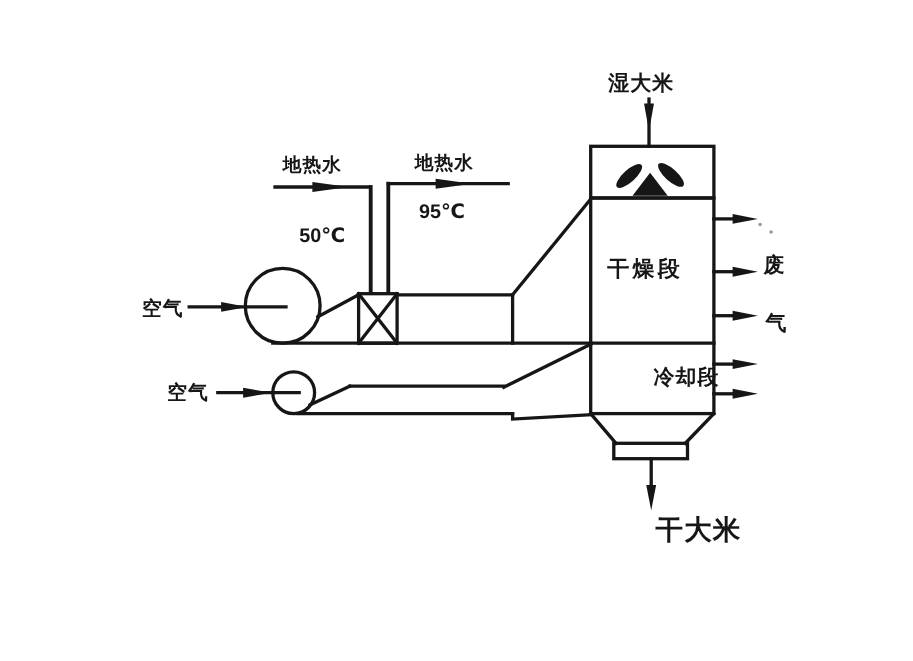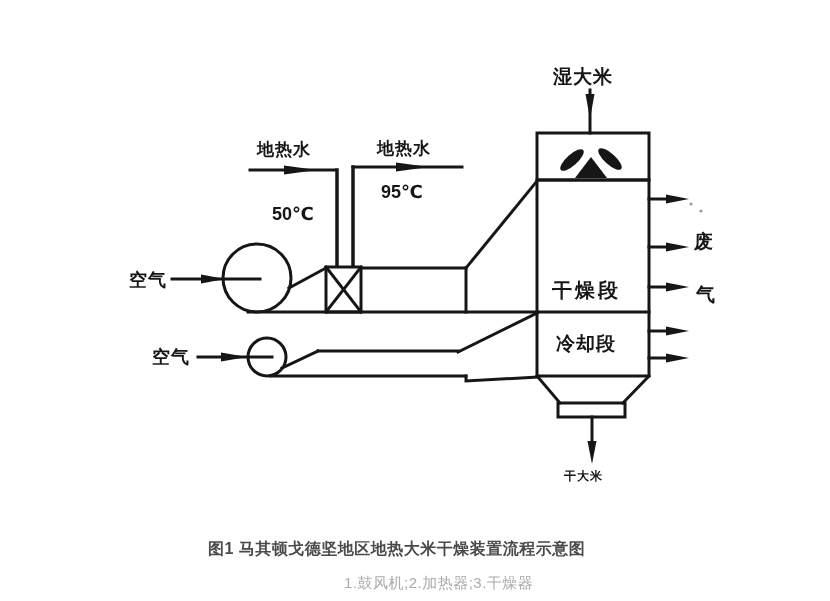--- a/index.html
+++ b/index.html
@@ -123,24 +123,22 @@
 
   <div class="lbl" style="left:257px;top:141px;font-size:17px;">地热水</div>
   <div class="lbl" style="left:272px;top:185px;font-size:18px;letter-spacing:0;margin-top:20px;">50℃</div>
 
   <div class="lbl" style="left:377px;top:140px;font-size:17px;">地热水</div>
   <div class="lbl" style="left:381px;top:183px;font-size:18px;letter-spacing:0;">95℃</div>
 
   <div class="lbl" style="left:129px;top:271px;font-size:18px;">空气</div>
   <div class="lbl" style="left:152px;top:348px;font-size:18px;">空气</div>
 
-  <div class="lbl" style="left:552px;top:235px;font-size:20px;letter-spacing:3px;margin-top:45px;">干燥段</div>
-  <div class="lbl" style="left:556px;top:334px;font-size:19px;letter-spacing:1px;">冷却段</div>
+  <div class="lbl" style="left:552px;top:235px;font-size:20px;letter-spacing:3px;">干燥段</div>
+  <div class="lbl" style="left:594px;top:334px;font-size:19px;letter-spacing:1px;">冷却段</div>
 
   <div class="lbl" style="left:694px;top:232px;font-size:19px;">废</div>
   <div class="lbl" style="left:696px;top:285px;font-size:19px;">气</div>
 
-  <div class="lbl" style="left:564px;top:470px;font-size:12px;">干大米</div>
+  <div class="lbl" style="left:596px;top:470px;font-size:25px;">干大米</div>
 
-  <div class="caption">图1 马其顿戈德坚地区地热大米干燥装置流程示意图</div>
-  <div class="legend">1.鼓风机;2.加热器;3.干燥器</div>
 
 </div>
 
 </body></html>

